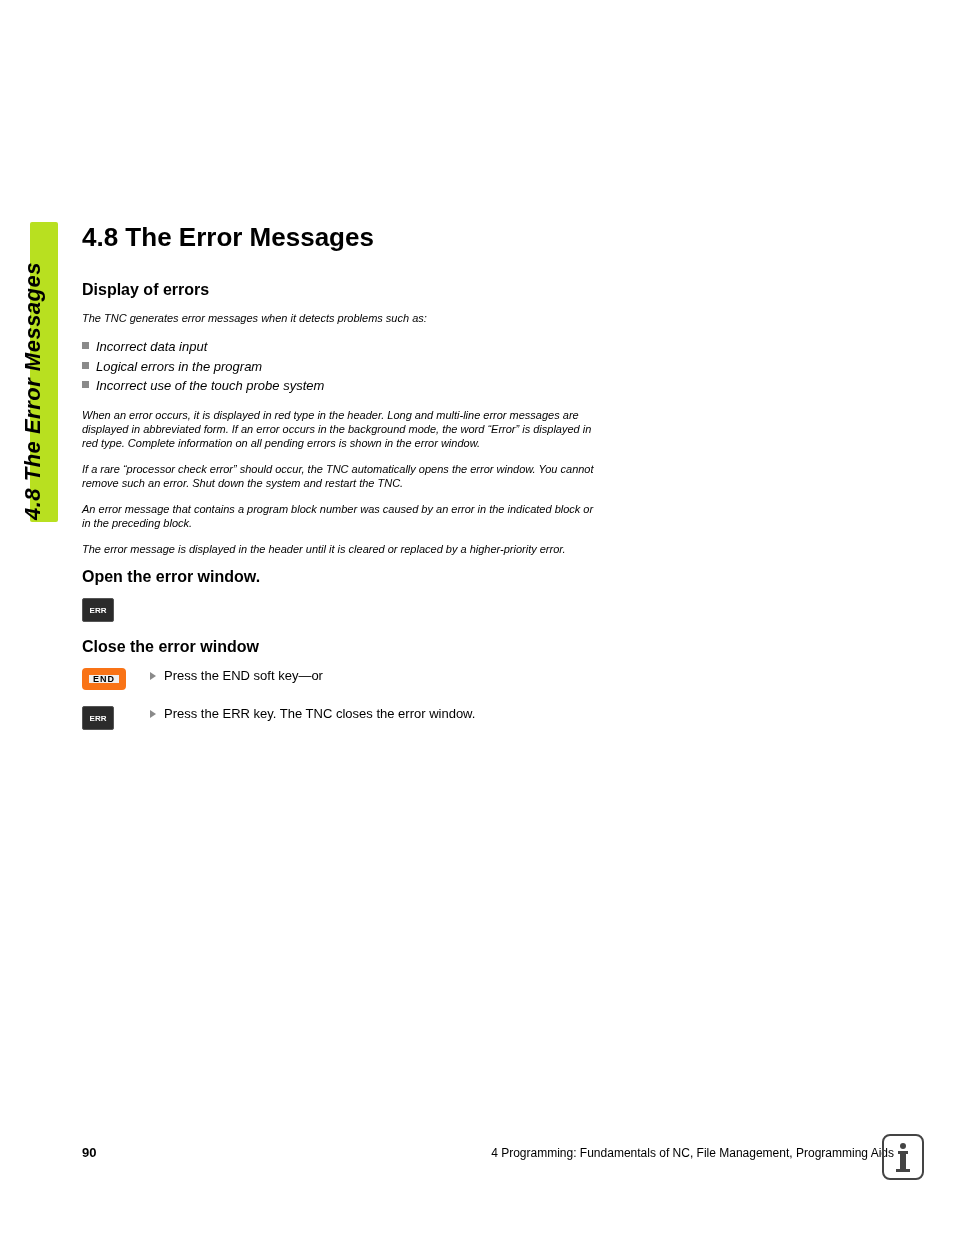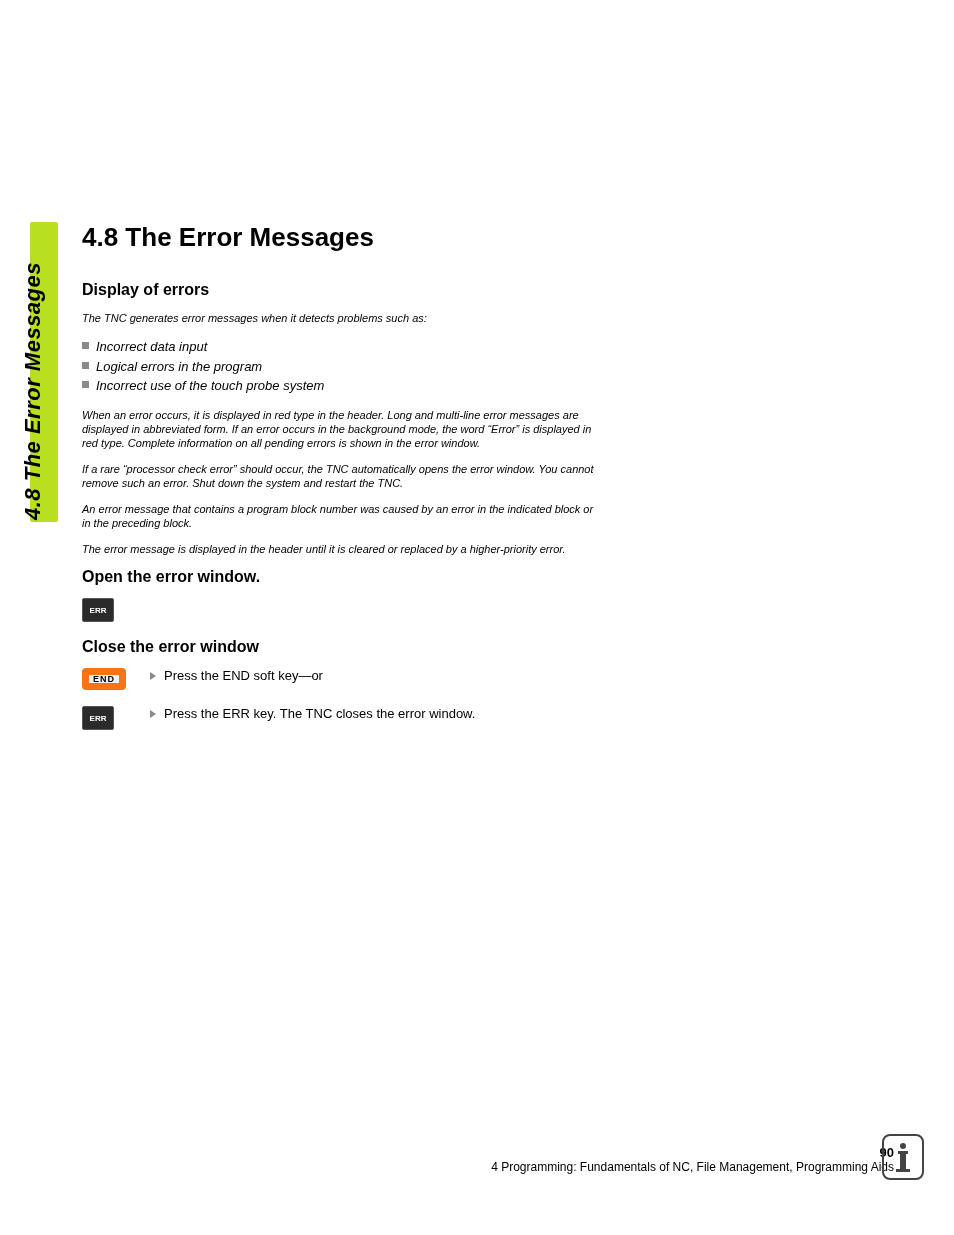--- a/index.html
+++ b/index.html
@@ -54,21 +54,21 @@
     display: flex; align-items: center; justify-content: center;
     border: 7px solid #f97316; border-radius: 4px; flex-shrink: 0;
   }
   .step-text { font-size: 13px; line-height: 1.28; margin-left: 50px; position: relative; max-width: 360px; }
   .step-text::before {
     content: ""; position: absolute; left: -14px; top: 4px;
     border-left: 6px solid #8a8a8a; border-top: 4px solid transparent; border-bottom: 4px solid transparent;
   }
   .footer {
     position: absolute; left: 82px; right: 60px; top: 1145px;
-    font-size: 12px; display: flex; align-items: flex-end; flex-direction: column;
+    font-size: 12px; display: flex; align-items: flex-end;
   }
   .page-num { font-weight: bold; font-size: 13px; }
   .footer-title { margin-left: auto; }
   .info-icon {
     position: absolute; right: 30px; top: 1134px;
     width: 42px; height: 46px;
     border: 2px solid #444; border-radius: 8px;
     display: flex; flex-direction: column; align-items: center; justify-content: center;
     color: #444;
   }

